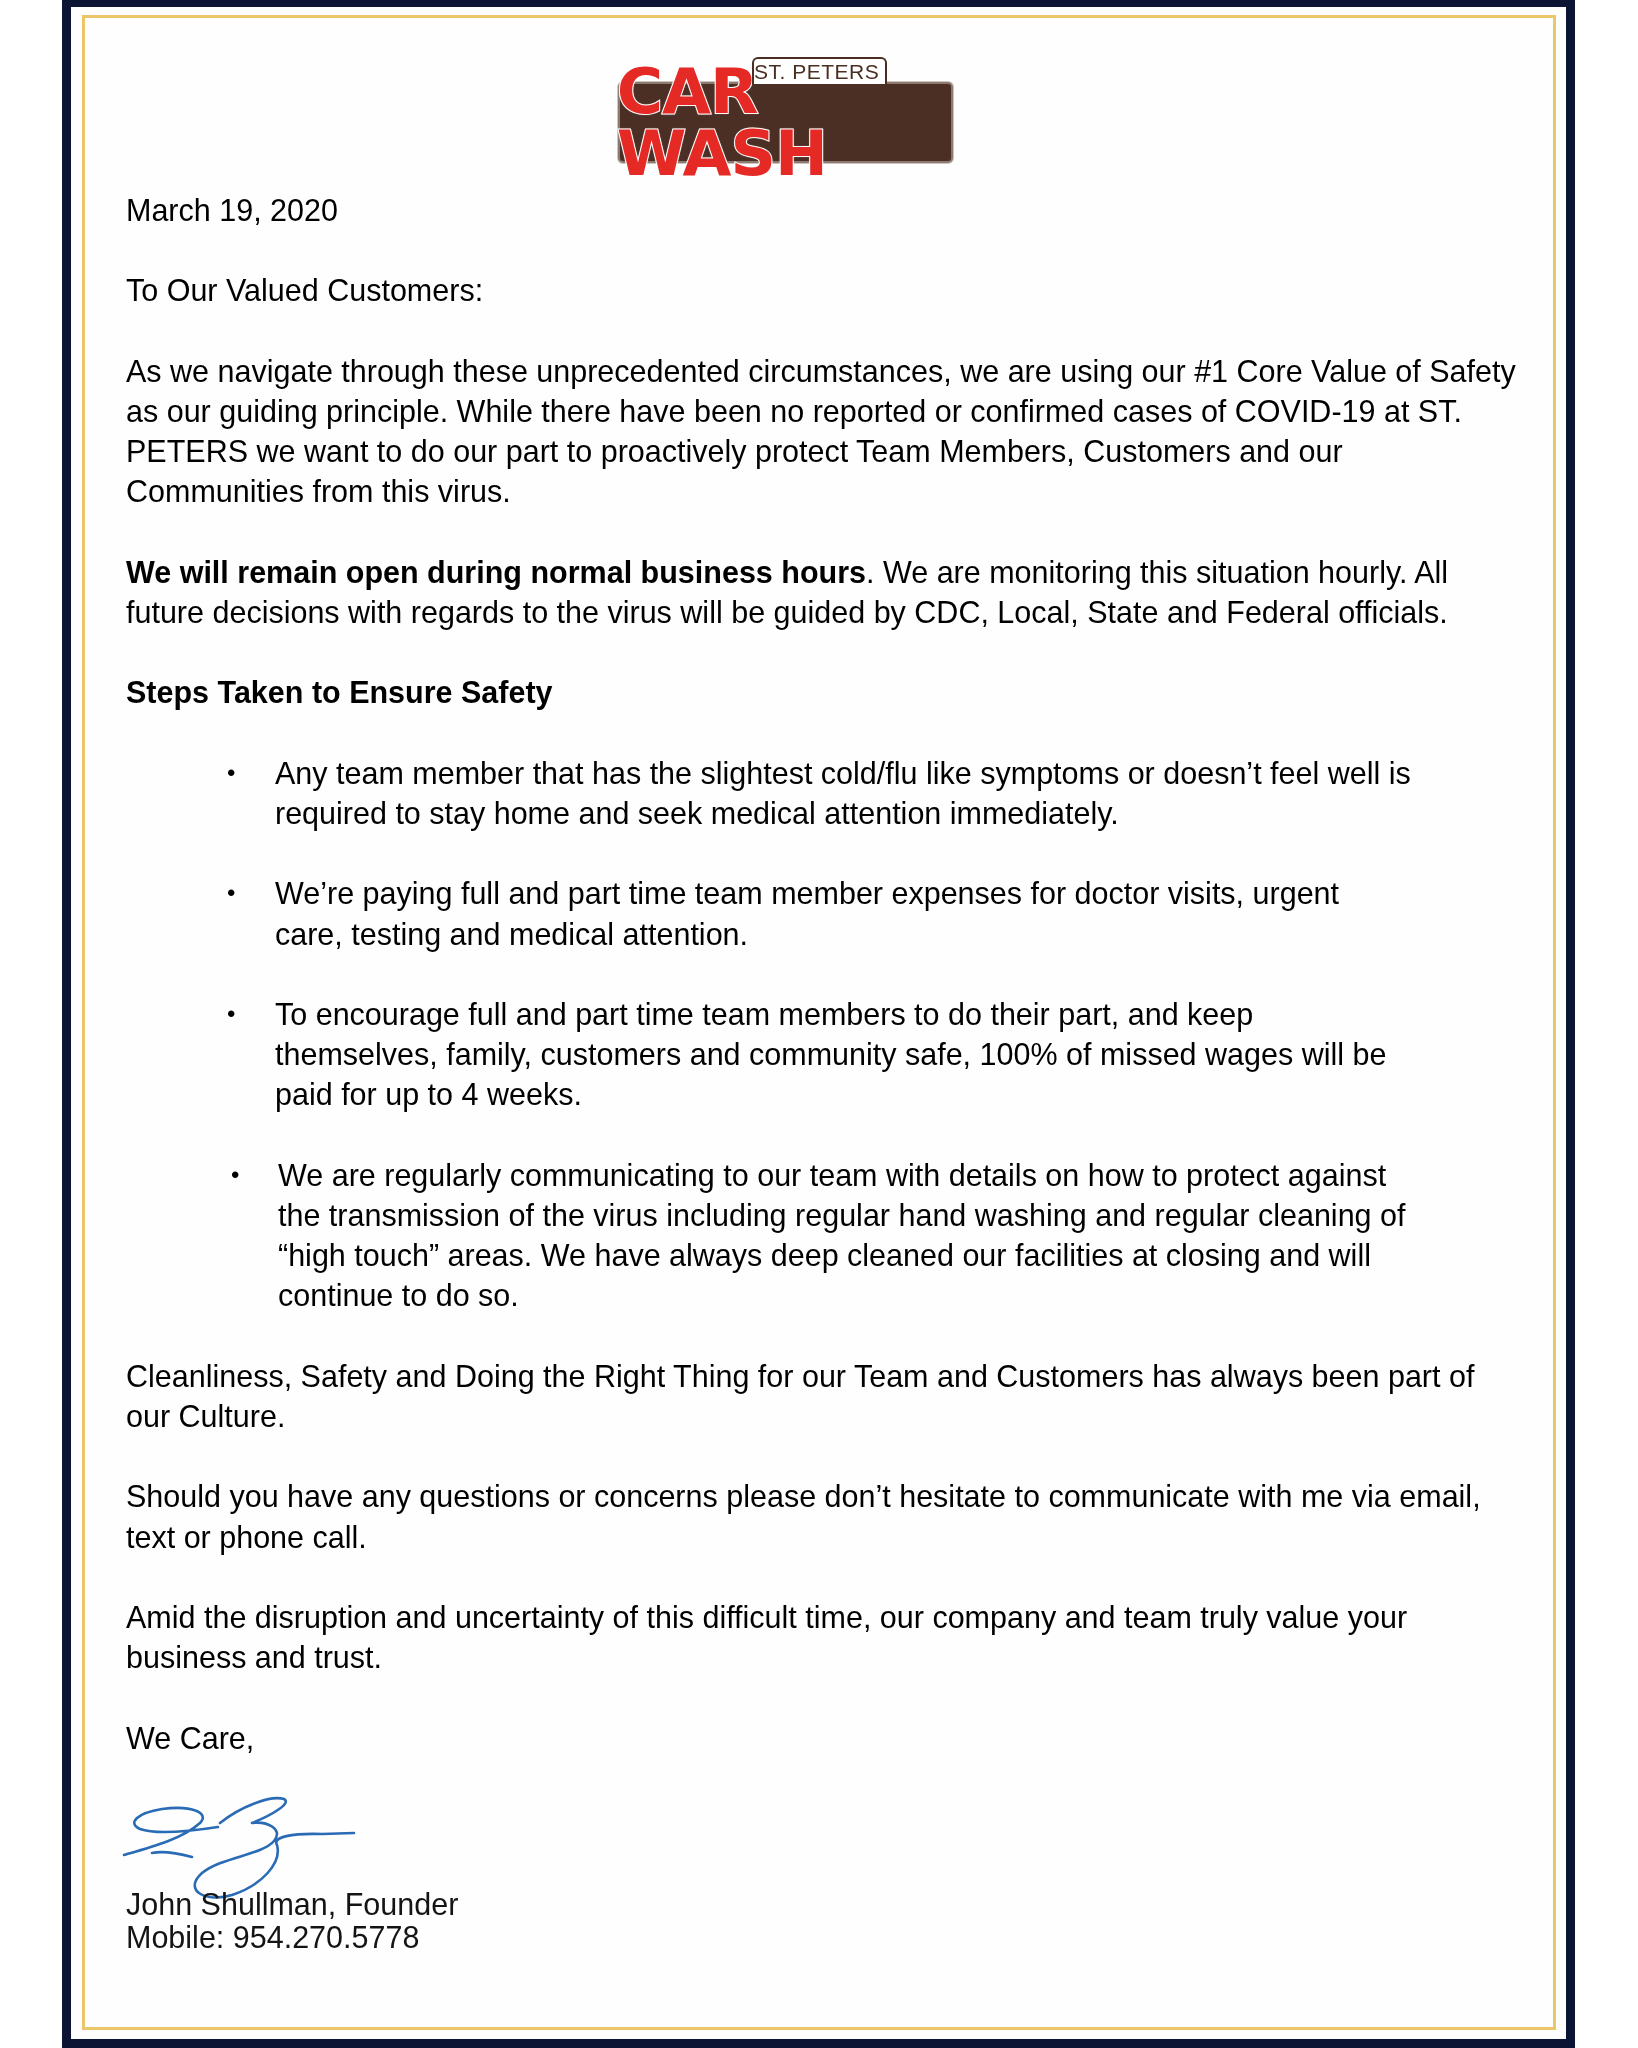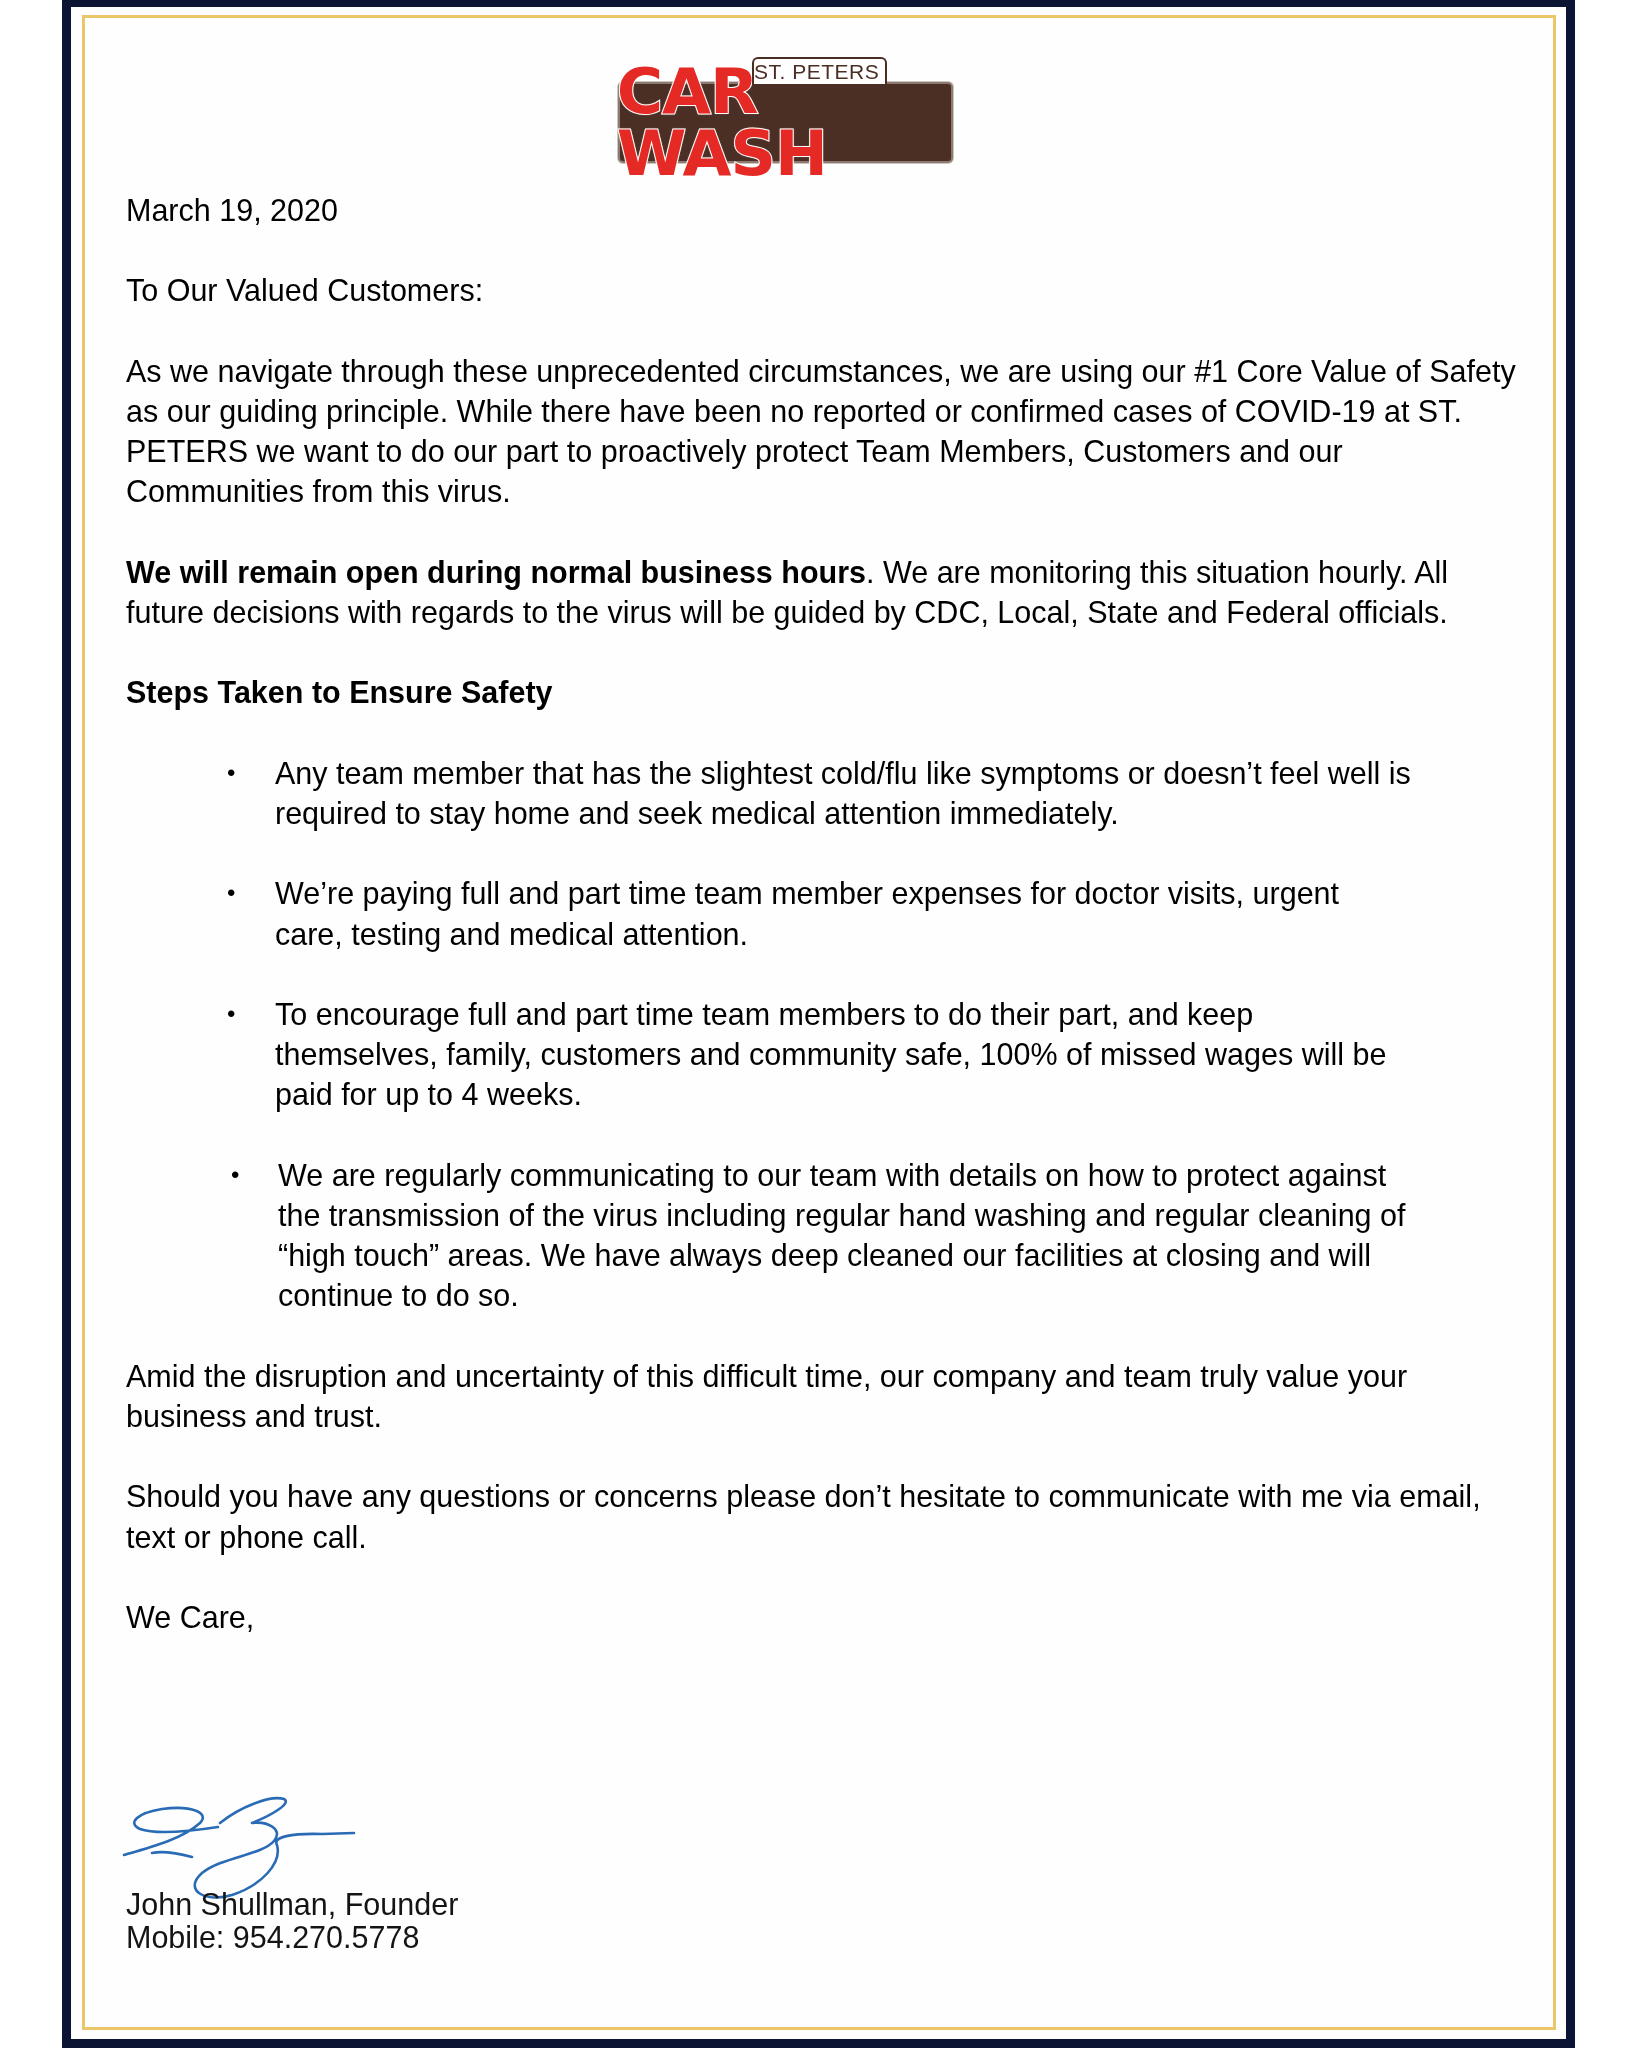--- a/index.html
+++ b/index.html
@@ -182,22 +182,23 @@
     </li>
     <li class="b3">
       <span class="bullet-dot">•</span>
       <span>To encourage full and part time team members to do their part, and keep themselves, family, customers and community safe, 100% of missed wages will be paid for up to 4 weeks.</span>
     </li>
     <li class="b4 shift">
       <span class="bullet-dot">•</span>
       <span>We are regularly communicating to our team with details on how to protect against the transmission of the virus including regular hand washing and regular cleaning of “high touch” areas. We have always deep cleaned our facilities at closing and will continue to do so.</span>
     </li>
   </ul>
+  <p>Cleanliness, Safety and Doing the Right Thing for our Team and Customers has always been part of our Culture.</p>
+  <p>Should you have any questions or concerns please don’t hesitate to communicate with me via email, text or phone call.</p>
   <p>Amid the disruption and uncertainty of this difficult time, our company and team truly value your business and trust.</p>
-  <p>Should you have any questions or concerns please don’t hesitate to communicate with me via email, text or phone call.</p>
   <p class="closing">We Care,</p>
 </div>
 
 <svg class="signature" viewBox="0 0 240 110" xmlns="http://www.w3.org/2000/svg">
   <g fill="none" stroke="#2a6bb5" stroke-width="2.6" stroke-linecap="round" stroke-linejoin="round">
     <path d="M2 60 C 30 52, 60 44, 78 28 C 88 18, 70 10, 40 14 C 15 18, 5 28, 18 34 C 35 40, 70 36, 96 32"></path>
     <path d="M70 62 C 55 58, 40 56, 30 58"></path>
     <path d="M98 28 C 118 12, 148 0, 162 4 C 170 8, 150 20, 130 28 C 145 26, 162 34, 152 46 C 140 60, 100 62, 80 78 C 60 96, 85 108, 110 100 C 140 90, 160 68, 155 50 C 150 42, 170 38, 200 39 L 232 38"></path>
   </g>
 </svg>

